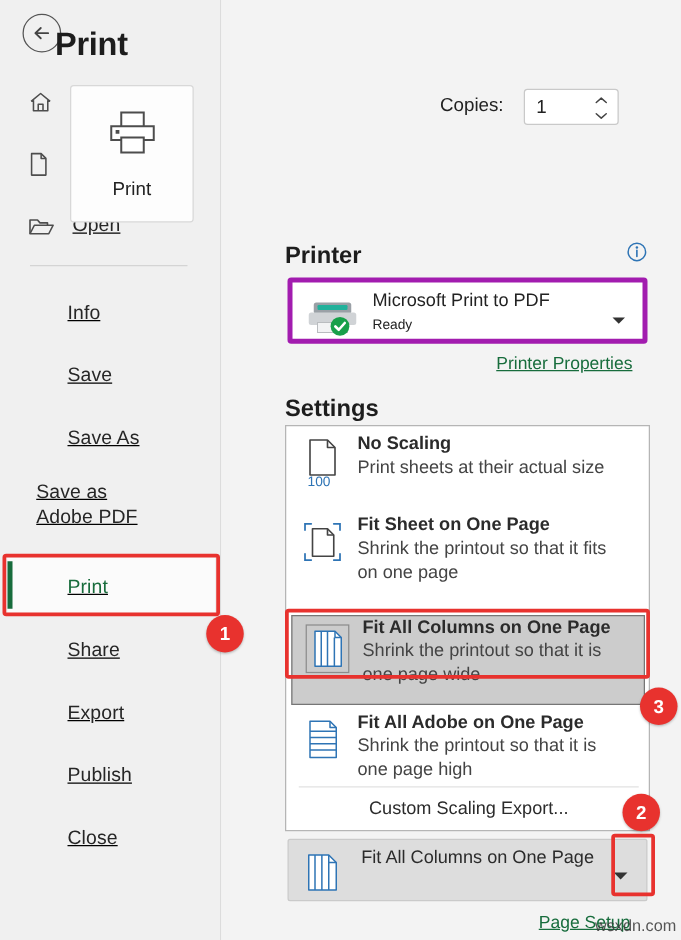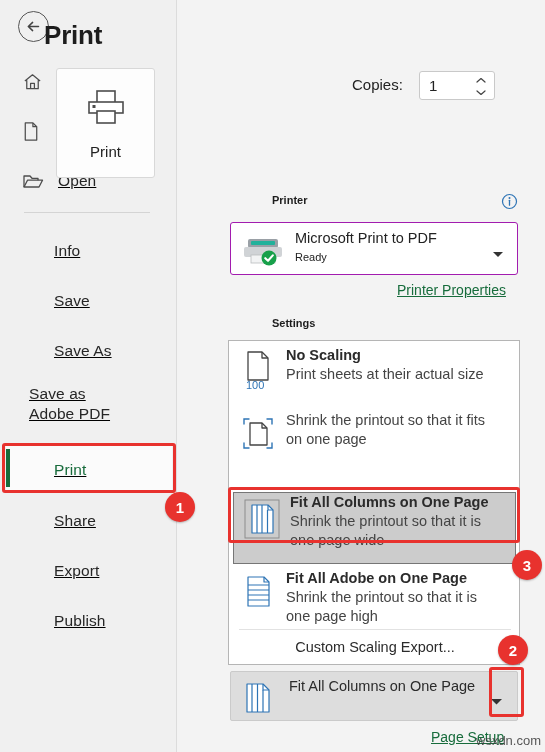--- a/index.html
+++ b/index.html
@@ -79,33 +79,33 @@
     position: absolute; left: 9px; top: 5px; font-size: 15px; color: #222;
   }
   .spin {
     position: absolute; right: 7px; width: 12px; height: 11px;
     display:flex; align-items:center; justify-content:center; cursor:pointer;
   }
   .spin.up { top: 3px; }
   .spin.dn { top: 15px; }
 
   .section-head {
-    position: absolute; font-size: 11px; font-weight: bold; color: #1d1d1d; margin-left: 44px;
+    position: absolute; font-size: 19px; font-weight: bold; color: #1d1d1d;
   }
   .printer-head { left: 228px; top: 194px; }
   .settings-head { left: 228px; top: 317px; }
 
   .info-icon {
     position: absolute; left: 501px; top: 193px; width: 17px; height: 17px;
     cursor: pointer;
   }
 
   .printer-combo {
     position: absolute; left: 230px; top: 222px; width: 288px; height: 53px;
-    background: #fff; border: 1px solid #a21caf; border-radius: 3px; cursor:pointer;
+    background: #fff; border: 4px solid #a21caf; border-radius: 3px; cursor:pointer;
   }
   .printer-name {
     position: absolute; left: 64px; top: 7px; font-size: 14.5px; color: #222;
   }
   .printer-status {
     position: absolute; left: 64px; top: 28px; font-size: 11px; color: #222;
   }
   .printer-caret { position: absolute; right: 13px; top: 22px; }
 
   .printer-props {
@@ -240,20 +240,23 @@
     </div>
 
     <div class="nav-item" style="top:501px">
       <span class="nav-label no-icon">Share</span>
     </div>
 
     <div class="nav-item" style="top:601px">
       <span class="nav-label no-icon">Publish</span>
     </div>
 
+    <div class="nav-item" style="top:651px">
+      <span class="nav-label no-icon">Close</span>
+    </div>
   </div>
 
   <div class="main"></div>
 
   <div class="page-title">Print</div>
 
   <div class="print-button">
     <span>
       <svg width="44" height="40" viewBox="0 0 44 40">
         <rect x="13" y="4" width="18" height="13" stroke="#4d4d4d" stroke-width="1.6" fill="#fff"></rect>
@@ -331,20 +334,21 @@
 
     <div class="scale-item" style="top:70px; height:72px">
       <span class="si-icon">
         <svg width="36" height="38" viewBox="0 0 36 38">
           <path d="M10 8 H22 L27 13 V30 H10 Z" stroke="#444" stroke-width="1.3" fill="#fff" stroke-linejoin="round"></path>
           <path d="M22 8 V13 H27" stroke="#444" stroke-width="1.3" fill="none" stroke-linejoin="round"></path>
           <path d="M4 9 V4 H9 M27 4 H32 V9 M4 28 V33 H9 M32 28 V33 H27" stroke="#2e74b5" stroke-width="1.4" fill="none" stroke-linecap="round"></path>
         </svg>
       </span>
       <span class="si-text" style="width:218px">
+        <div class="si-title">Fit Sheet on One Page</div>
         <div class="si-desc">Shrink the printout so that it fits on one page</div>
       </span>
     </div>
 
     <div class="scale-item selected" style="top:151px; height:72px; left:4px; width:283px">
       <span class="si-icon" style="padding-top:6px">
         <svg width="36" height="40" viewBox="0 0 36 40">
           <rect x="1" y="1" width="34" height="38" fill="none" stroke="#8c8c8c" stroke-width="1"></rect>
           <path d="M8 6 H24 L29 11 V34 H8 Z" stroke="#2e74b5" stroke-width="1.2" fill="#fff" stroke-linejoin="round"></path>
           <path d="M24 6 V11 H29" stroke="#2e74b5" stroke-width="1.2" fill="none" stroke-linejoin="round"></path>

